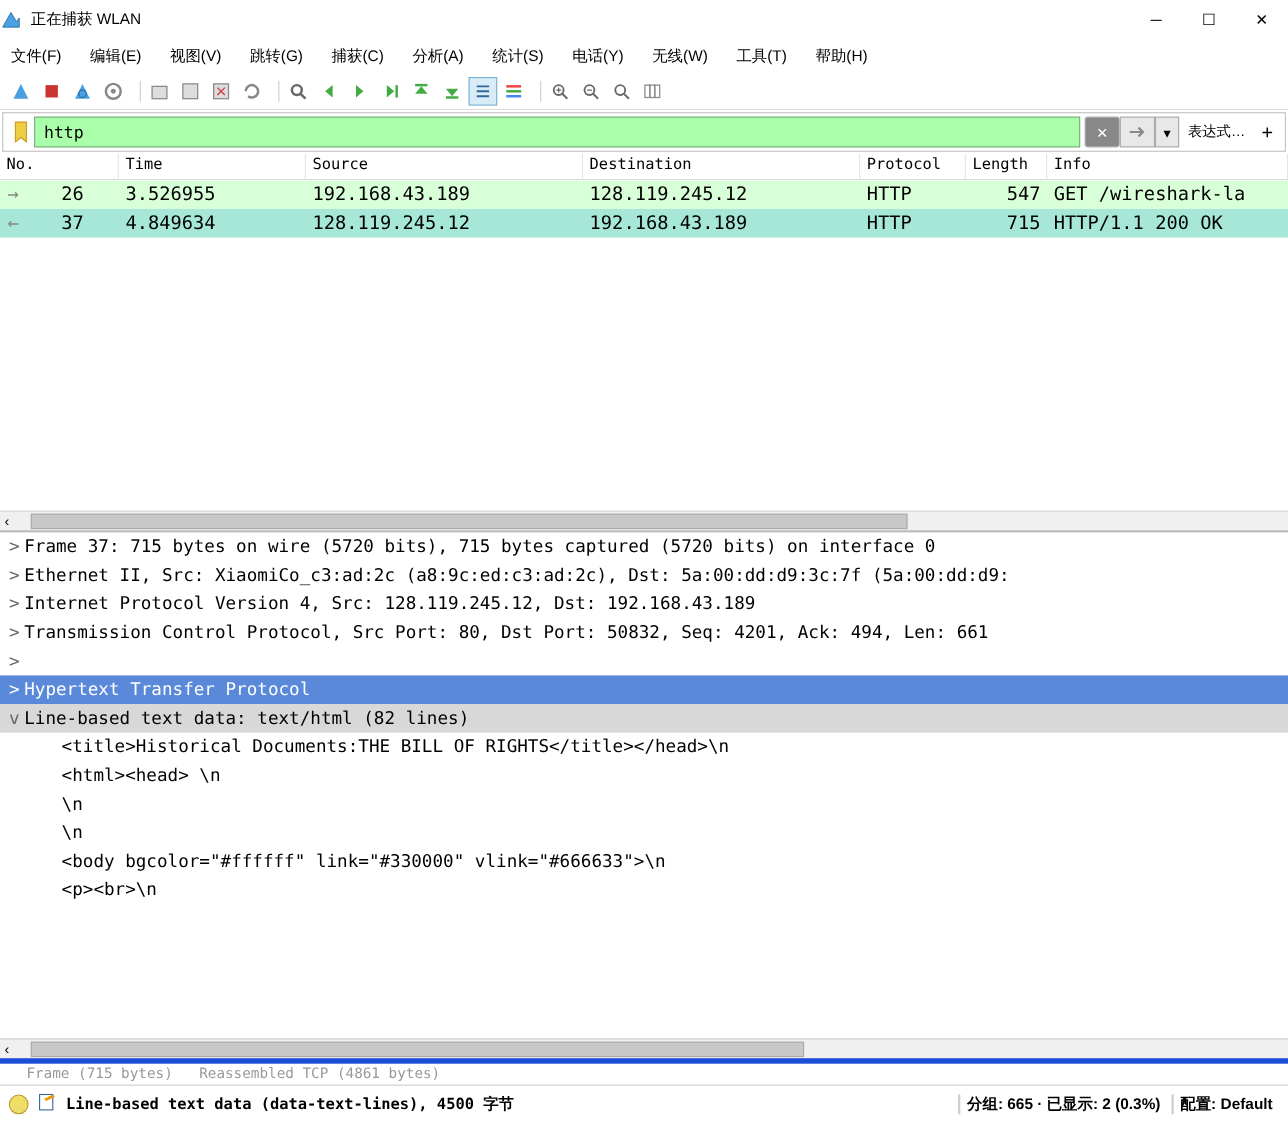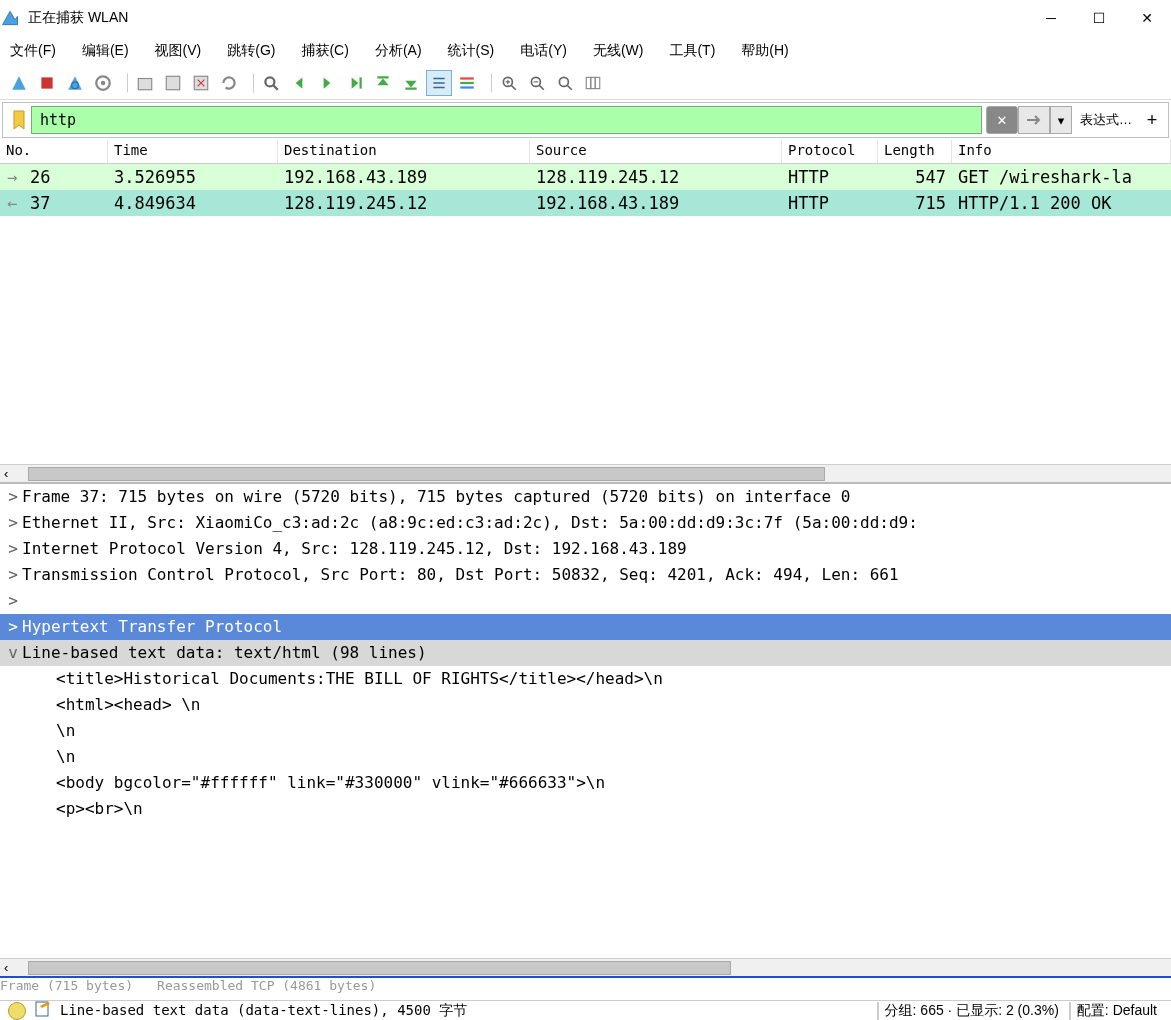--- a/index.html
+++ b/index.html
@@ -23,38 +23,38 @@
 .expr-label { padding: 0 8px; cursor: pointer; }
 .plus-btn { width: 24px; height: 24px; display: flex; align-items: center; justify-content: center; cursor: pointer; font-size: 18px; }
 .pkt-header { height: 24px; display: flex; background: #fff; border-bottom: 1px solid #ccc; font-family: Consolas, monospace; font-size: 14px; }
 .pkt-header div { padding: 2px 6px; border-right: 1px solid #e4e4e4; overflow: hidden; white-space: nowrap; }
 .pkt-list { height: 300px; background: #fff; overflow: hidden; position: relative; }
 .pkt-row { display: flex; height: 26px; font-family: Consolas, monospace; font-size: 17px; align-items: center; }
 .pkt-row.r1 { background: #d8ffd8; }
 .pkt-row.r2 { background: #a7e7d7; }
 .pkt-row div { padding: 0 6px; overflow: hidden; white-space: nowrap; }
 .row-arrow { width: 24px; display: flex; align-items: center; justify-content: center; color: #888; }
-.col-no { width: 108px; text-align: left; padding-right: 6px; }
+.col-no { width: 108px; text-align: center; padding-right: 6px; }
 .col-time { width: 170px; }
 .col-src { width: 252px; }
 .col-dst { width: 252px; }
 .col-proto { width: 96px; }
 .col-len { width: 74px; text-align: right; }
 .col-info { flex: 1; }
 .scroll-h { height: 18px; background: #f0f0f0; border-top: 1px solid #ccc; display: flex; align-items: center; }
 .scroll-thumb { height: 14px; background: #c8c8c8; border: 1px solid #aaa; margin: 0 16px; }
 .detail-pane { flex: 1; overflow: hidden; font-family: Consolas, monospace; font-size: 16px; line-height: 26px; background: #fff; border-top: 2px solid #bbb; }
 .detail-line { display: flex; align-items: center; padding: 0 4px; white-space: nowrap; overflow: hidden; }
 .detail-line.selected { background: #5989d8; color: #fff; }
 .detail-line.gray { background: #d8d8d8; }
 .expand-toggle { width: 18px; text-align: center; color: #666; }
 .detail-line.selected .expand-toggle { color: #fff; }
 .content-line { padding-left: 56px; }
-.tabs-row { height: 24px; display: flex; font-family: Consolas, monospace; font-size: 13px; color: #999; padding: 0 0; gap: 24px; border-top: 2px solid #1d4ed8; }
-.statusbar { height: 20px; display: flex; align-items: center; padding: 0 8px; border-top: 1px solid #ccc; font-size: 14px; gap: 8px; }
+.tabs-row { height: 24px; display: flex; align-items: center; font-family: Consolas, monospace; font-size: 13px; color: #999; padding: 0 24px; gap: 24px; border-top: 5px solid #1d4ed8; }
+.statusbar { height: 34px; display: flex; align-items: center; padding: 0 8px; border-top: 1px solid #ccc; font-size: 14px; gap: 8px; font-weight: bold; }
 .status-icon { width: 18px; height: 18px; border-radius: 50%; background: #eedd66; border: 1px solid #bb9933; }
 .status-text { font-family: Consolas, monospace; flex: 1; }
 .status-right { display: flex; gap: 4px; }
 .status-seg { padding: 0 6px; border-left: 2px solid #ccc; display: flex; align-items: center; text-align: right; }
 </style>
 </head>
 <body>
 
 <div class="titlebar">
   <span class="app-icon">
@@ -222,22 +222,22 @@
       </div>
     <div class="filter-btn" style="width:22px">▾</div>
   </div>
   <span class="expr-label">表达式…</span>
   <span class="plus-btn">+</span>
 </div>
 
 <div class="pkt-header">
   <div style="width:108px">No.</div>
   <div style="width:170px">Time</div>
+  <div style="width:252px">Source</div>
   <div style="width:252px">Destination</div>
-  <div style="width:252px">Source</div>
   <div style="width:96px">Protocol</div>
   <div style="width:74px">Length</div>
   <div style="flex:1">Info</div>
 </div>
 
 <div class="pkt-list">
   <div class="pkt-row r1">
     <span class="row-arrow">→</span>
     <div class="col-no" style="width:84px">26</div>
     <div class="col-time">3.526955</div>
@@ -282,21 +282,21 @@
     </div>
   <div class="detail-line">
       <span class="expand-toggle">&gt;</span>
     </div>
   <div class="detail-line selected">
       <span class="expand-toggle">&gt;</span>
       <span>Hypertext Transfer Protocol</span>
     </div>
   <div class="detail-line gray">
       <span class="expand-toggle">v</span>
-      <span>Line-based text data: text/html (98 lines)</span>
+      <span>Line-based text data: text/html (82 lines)</span>
     </div>
   <div class="detail-line content-line">
       <span>&lt;title&gt;Historical Documents:THE BILL OF RIGHTS&lt;/title&gt;&lt;/head&gt;\n</span>
     </div>
   <div class="detail-line content-line">
       <span>&lt;html&gt;&lt;head&gt; \n</span>
     </div>
   <div class="detail-line content-line">
       <span>\n</span>
     </div>

